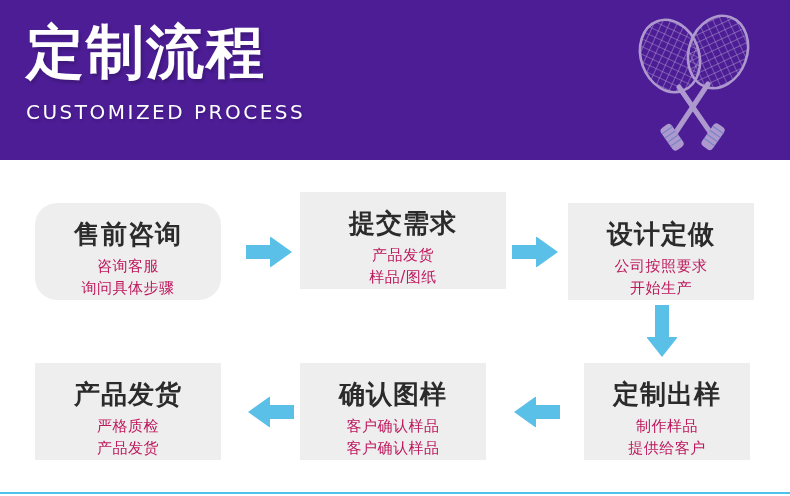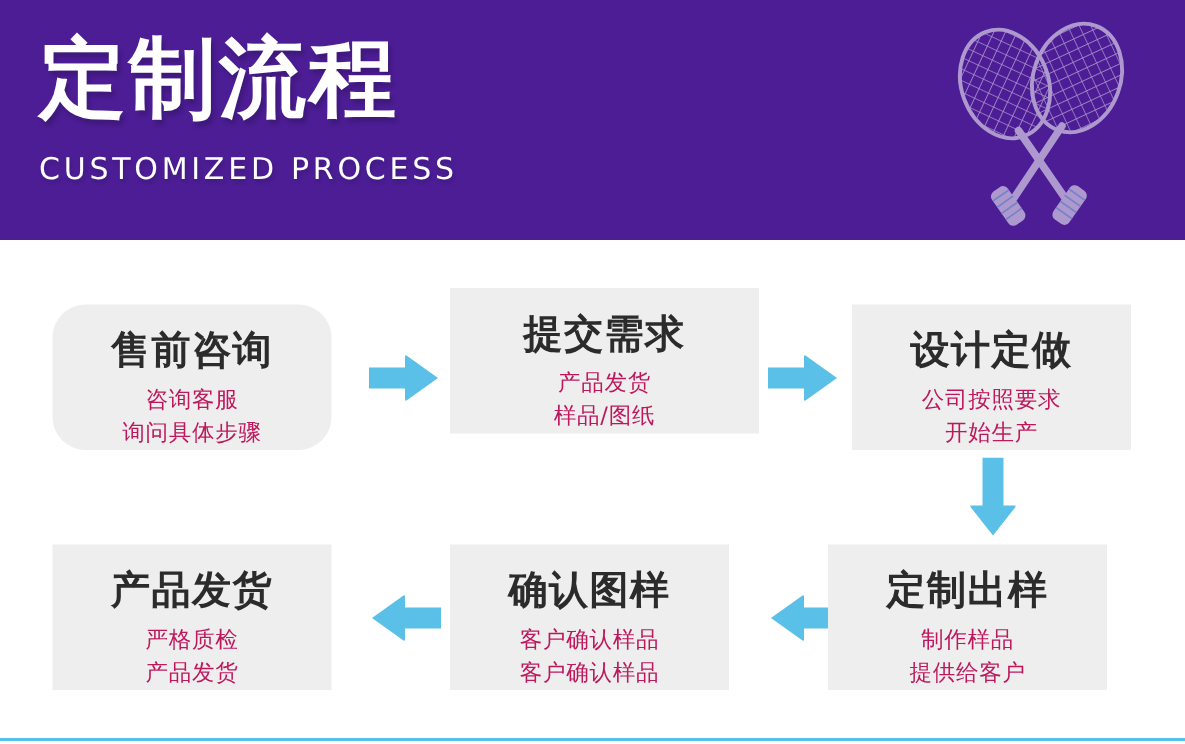--- a/index.html
+++ b/index.html
@@ -97,21 +97,21 @@
     margin-top: 4px;
   }
 
   
   .step-1 { left: 35px;  top: 43px;  width: 186px; height: 97px; border-radius: 22px; }
   .step-2 { left: 300px; top: 32px;  width: 206px; height: 97px; }
   .step-3 { left: 568px; top: 43px;  width: 186px; height: 97px; }
   
   .step-4 { left: 35px;  top: 203px; width: 186px; height: 97px; }
   .step-5 { left: 300px; top: 203px; width: 186px; height: 97px; }
-  .step-6 { left: 552px; top: 203px; width: 186px; height: 97px; }
+  .step-6 { left: 584px; top: 203px; width: 166px; height: 97px; }
 
   
   .arrow {
     position: absolute;
   }
   .arrow svg { display: block; }
 
   .arrow-r1 { left: 246px; top: 72px;  width: 48px; height: 40px; }
   .arrow-r2 { left: 512px; top: 72px;  width: 48px; height: 40px; }
   .arrow-down { left: 642px; top: 145px; width: 40px; height: 54px; }

